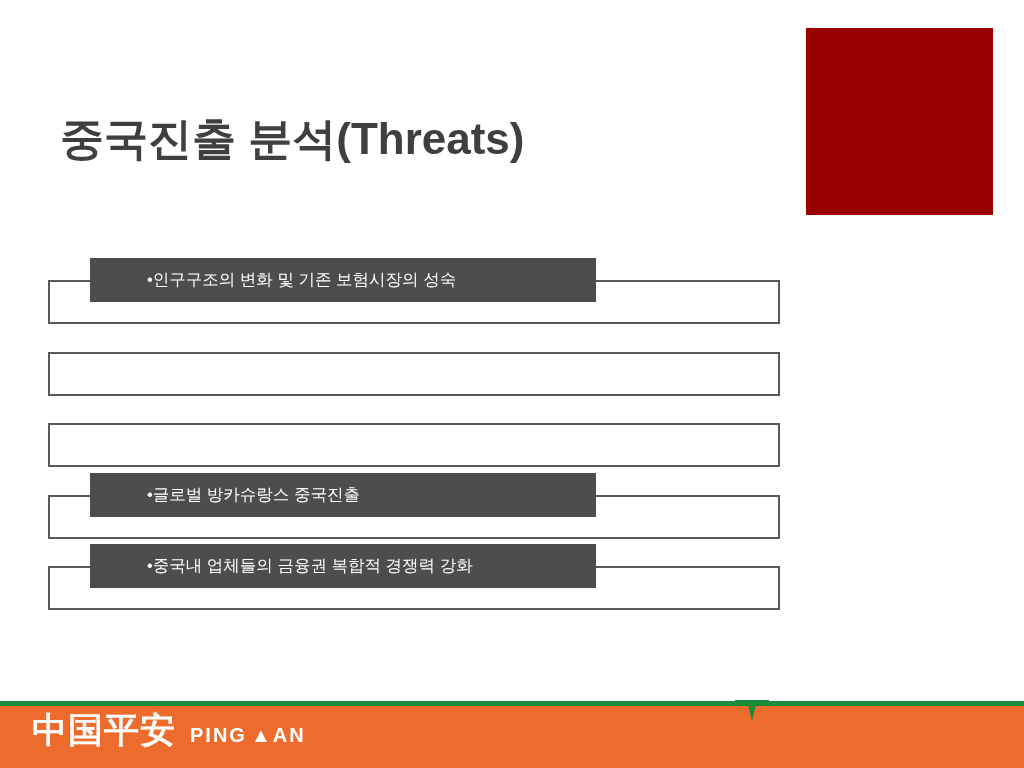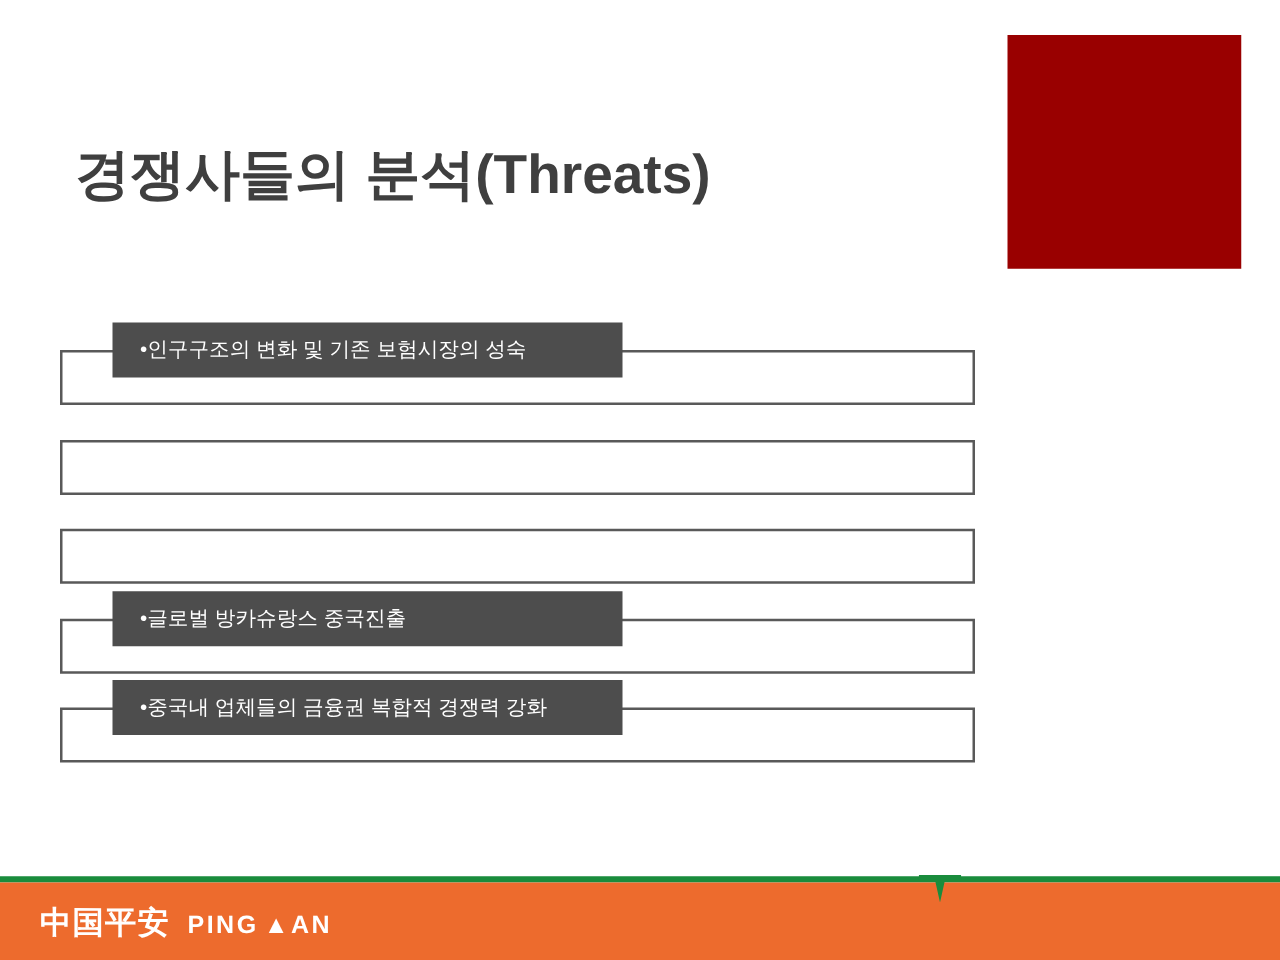--- a/index.html
+++ b/index.html
@@ -61,26 +61,27 @@
     height: 44px;
     border: 2px solid #595959;
     box-sizing: border-box;
     background: transparent;
   }
   
   .row-bar {
     position: absolute;
     left: 90px;
     top: 0px;
-    width: 408px;
+    width: 506px;
     height: 44px;
     background: #4d4d4d;
     box-sizing: border-box;
     display: flex;
     align-items: center;
+    padding-left: 35px;
   }
   .row-text {
     color: #ffffff;
     font-size: 16.5px;
     padding-left: 22px;
     white-space: nowrap;
     font-family: "Liberation Sans", sans-serif;
   }
   
   .footer-bar {
@@ -115,36 +116,36 @@
     color: #ffffff;
     font-size: 28px;
     font-weight: bold;
     letter-spacing: 1px;
     white-space: nowrap;
     font-family: "Liberation Sans", sans-serif;
   }
   .footer-logo .cn {
     font-family: "DejaVu Sans", sans-serif;
     font-weight: bold;
-    font-size: 25px;
+    font-size: 35px;
   }
   .footer-logo .en {
     letter-spacing: 2px;
     margin-left: 14px;
     font-size: 20px;
   }
 </style>
 </head>
 <body>
 
 <div class="slide">
 
   <div class="red-block"></div>
 
-  <div class="slide-title">경쟁사들의 분석(Threats)</div>
+  <div class="slide-title">중국진출 분석(Threats)</div>
 
   <div class="rows">
 
     <div class="row">
       <div class="row-outline"></div>
       <div class="row-bar">
         <span class="row-text">•인구구조의 변화 및 기존 보험시장의 성숙</span>
       </div>
     </div>
 

